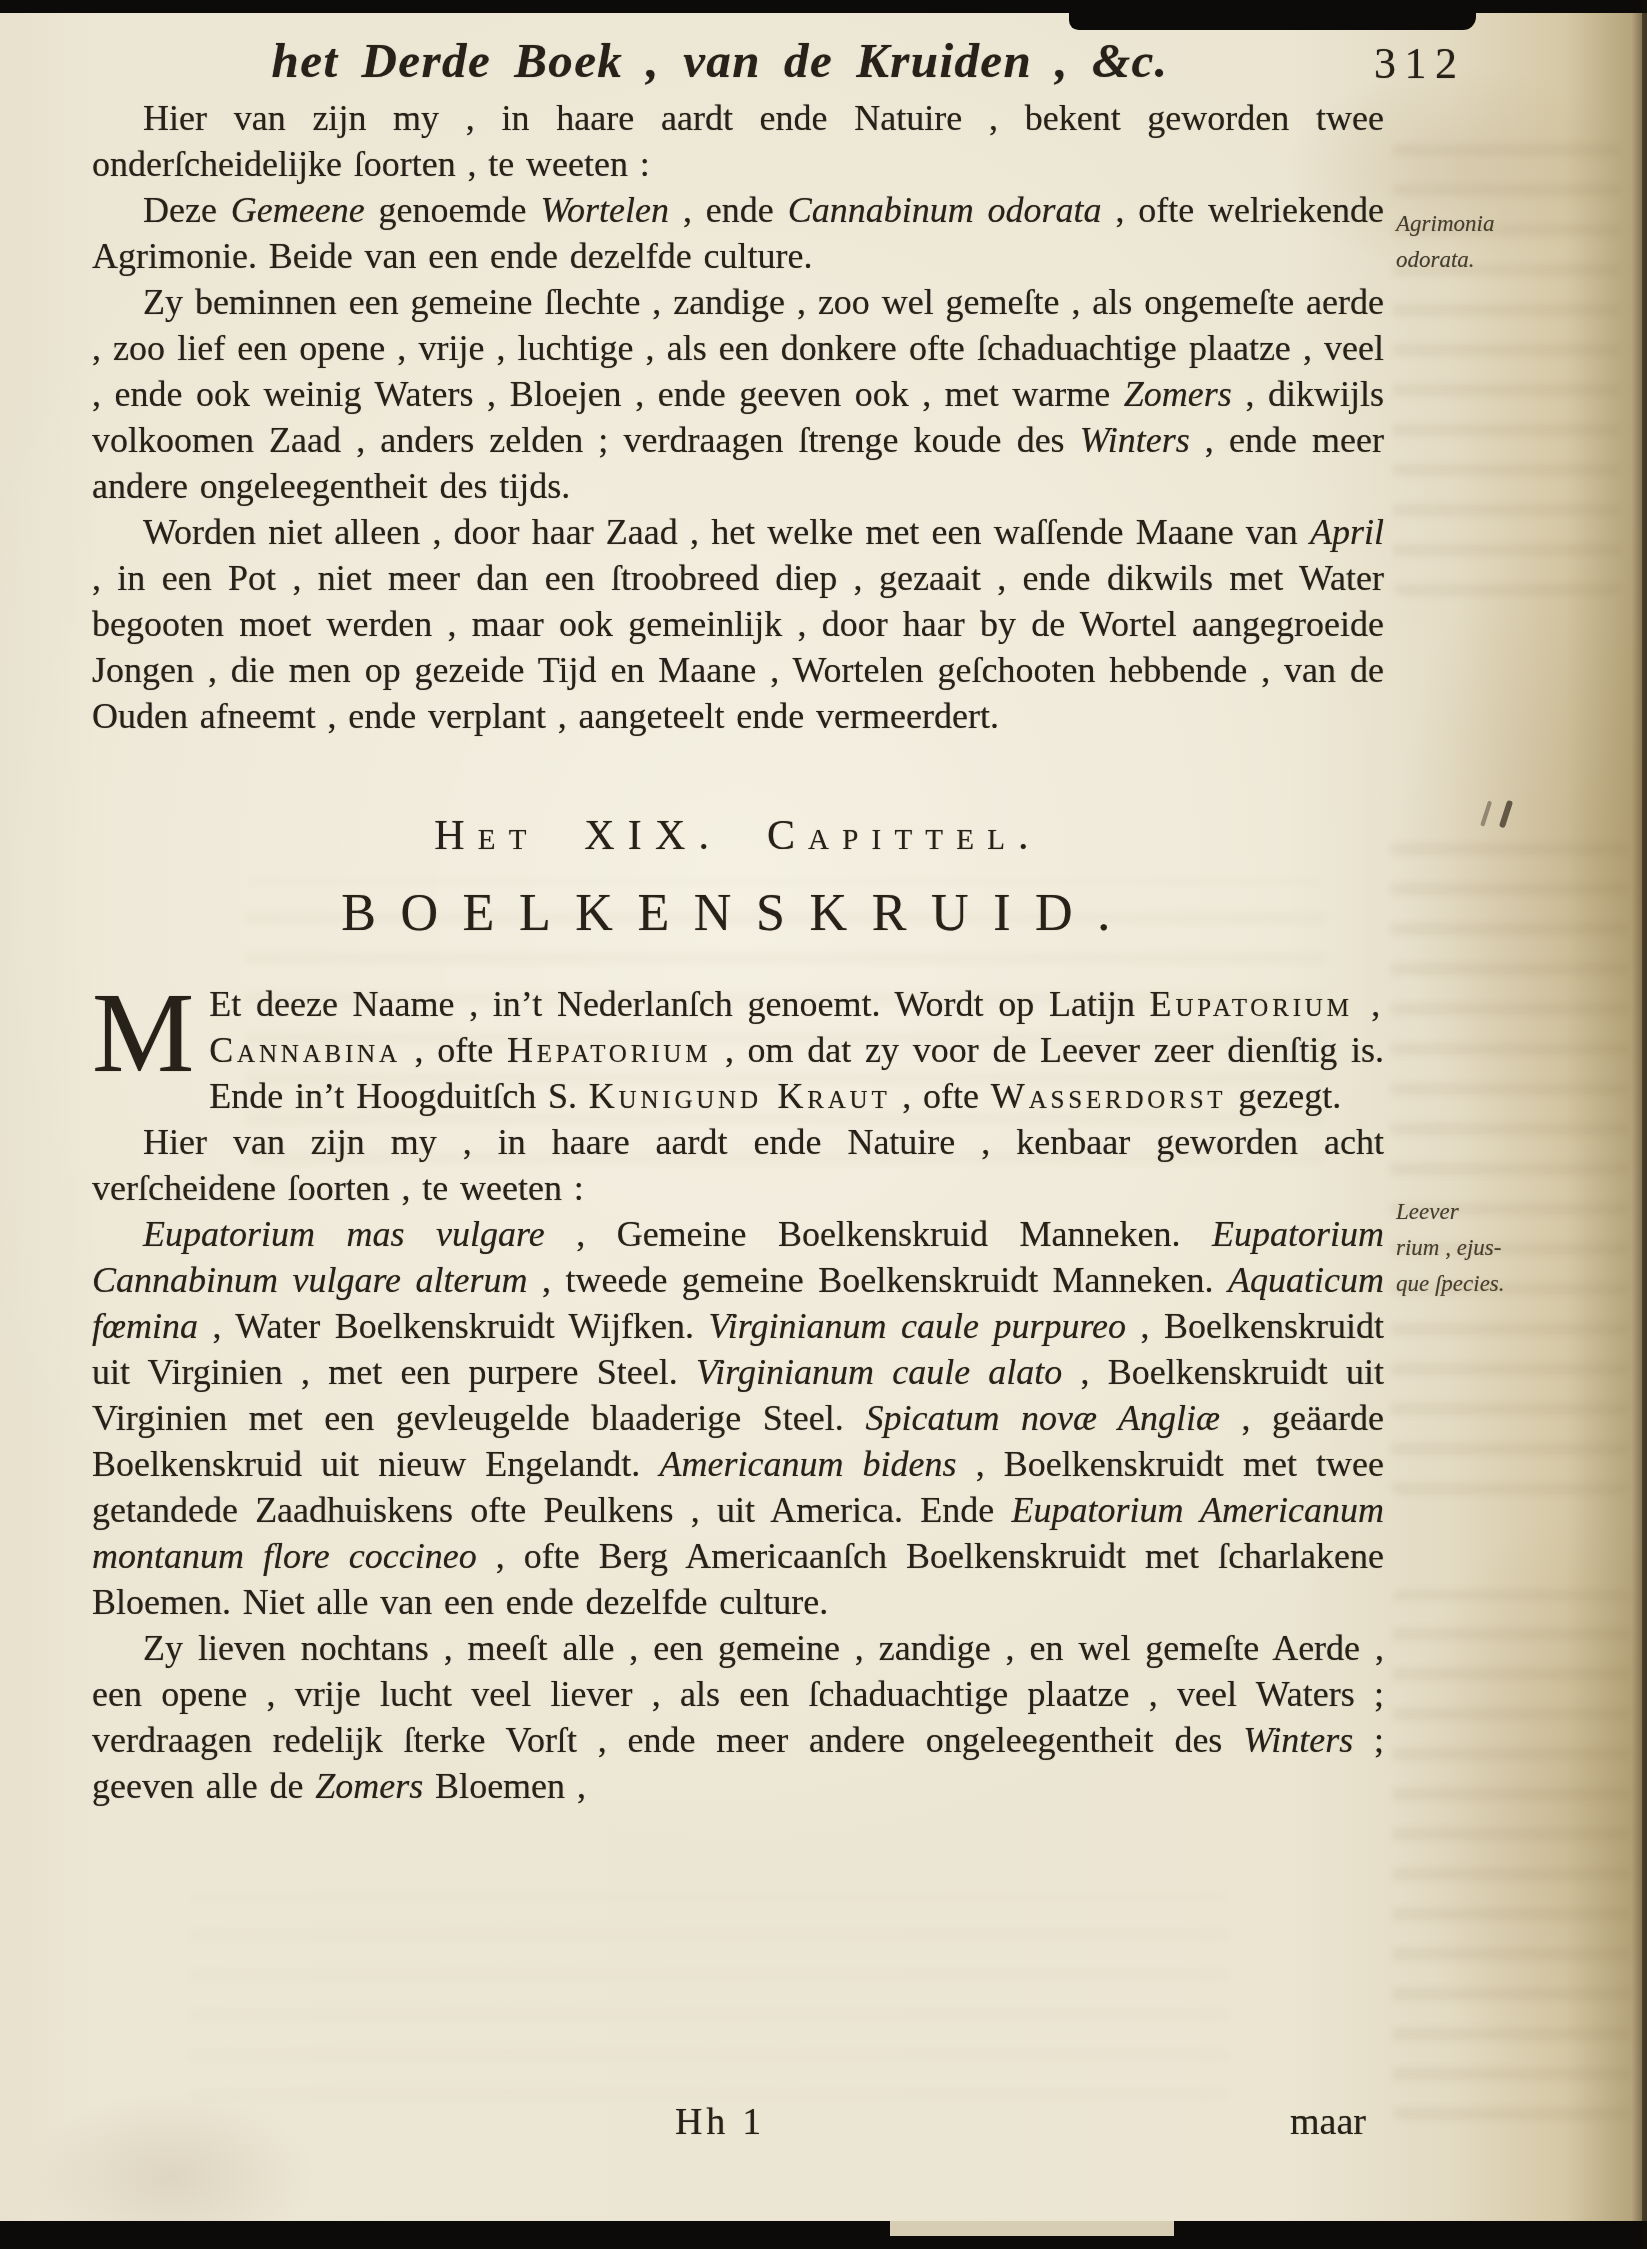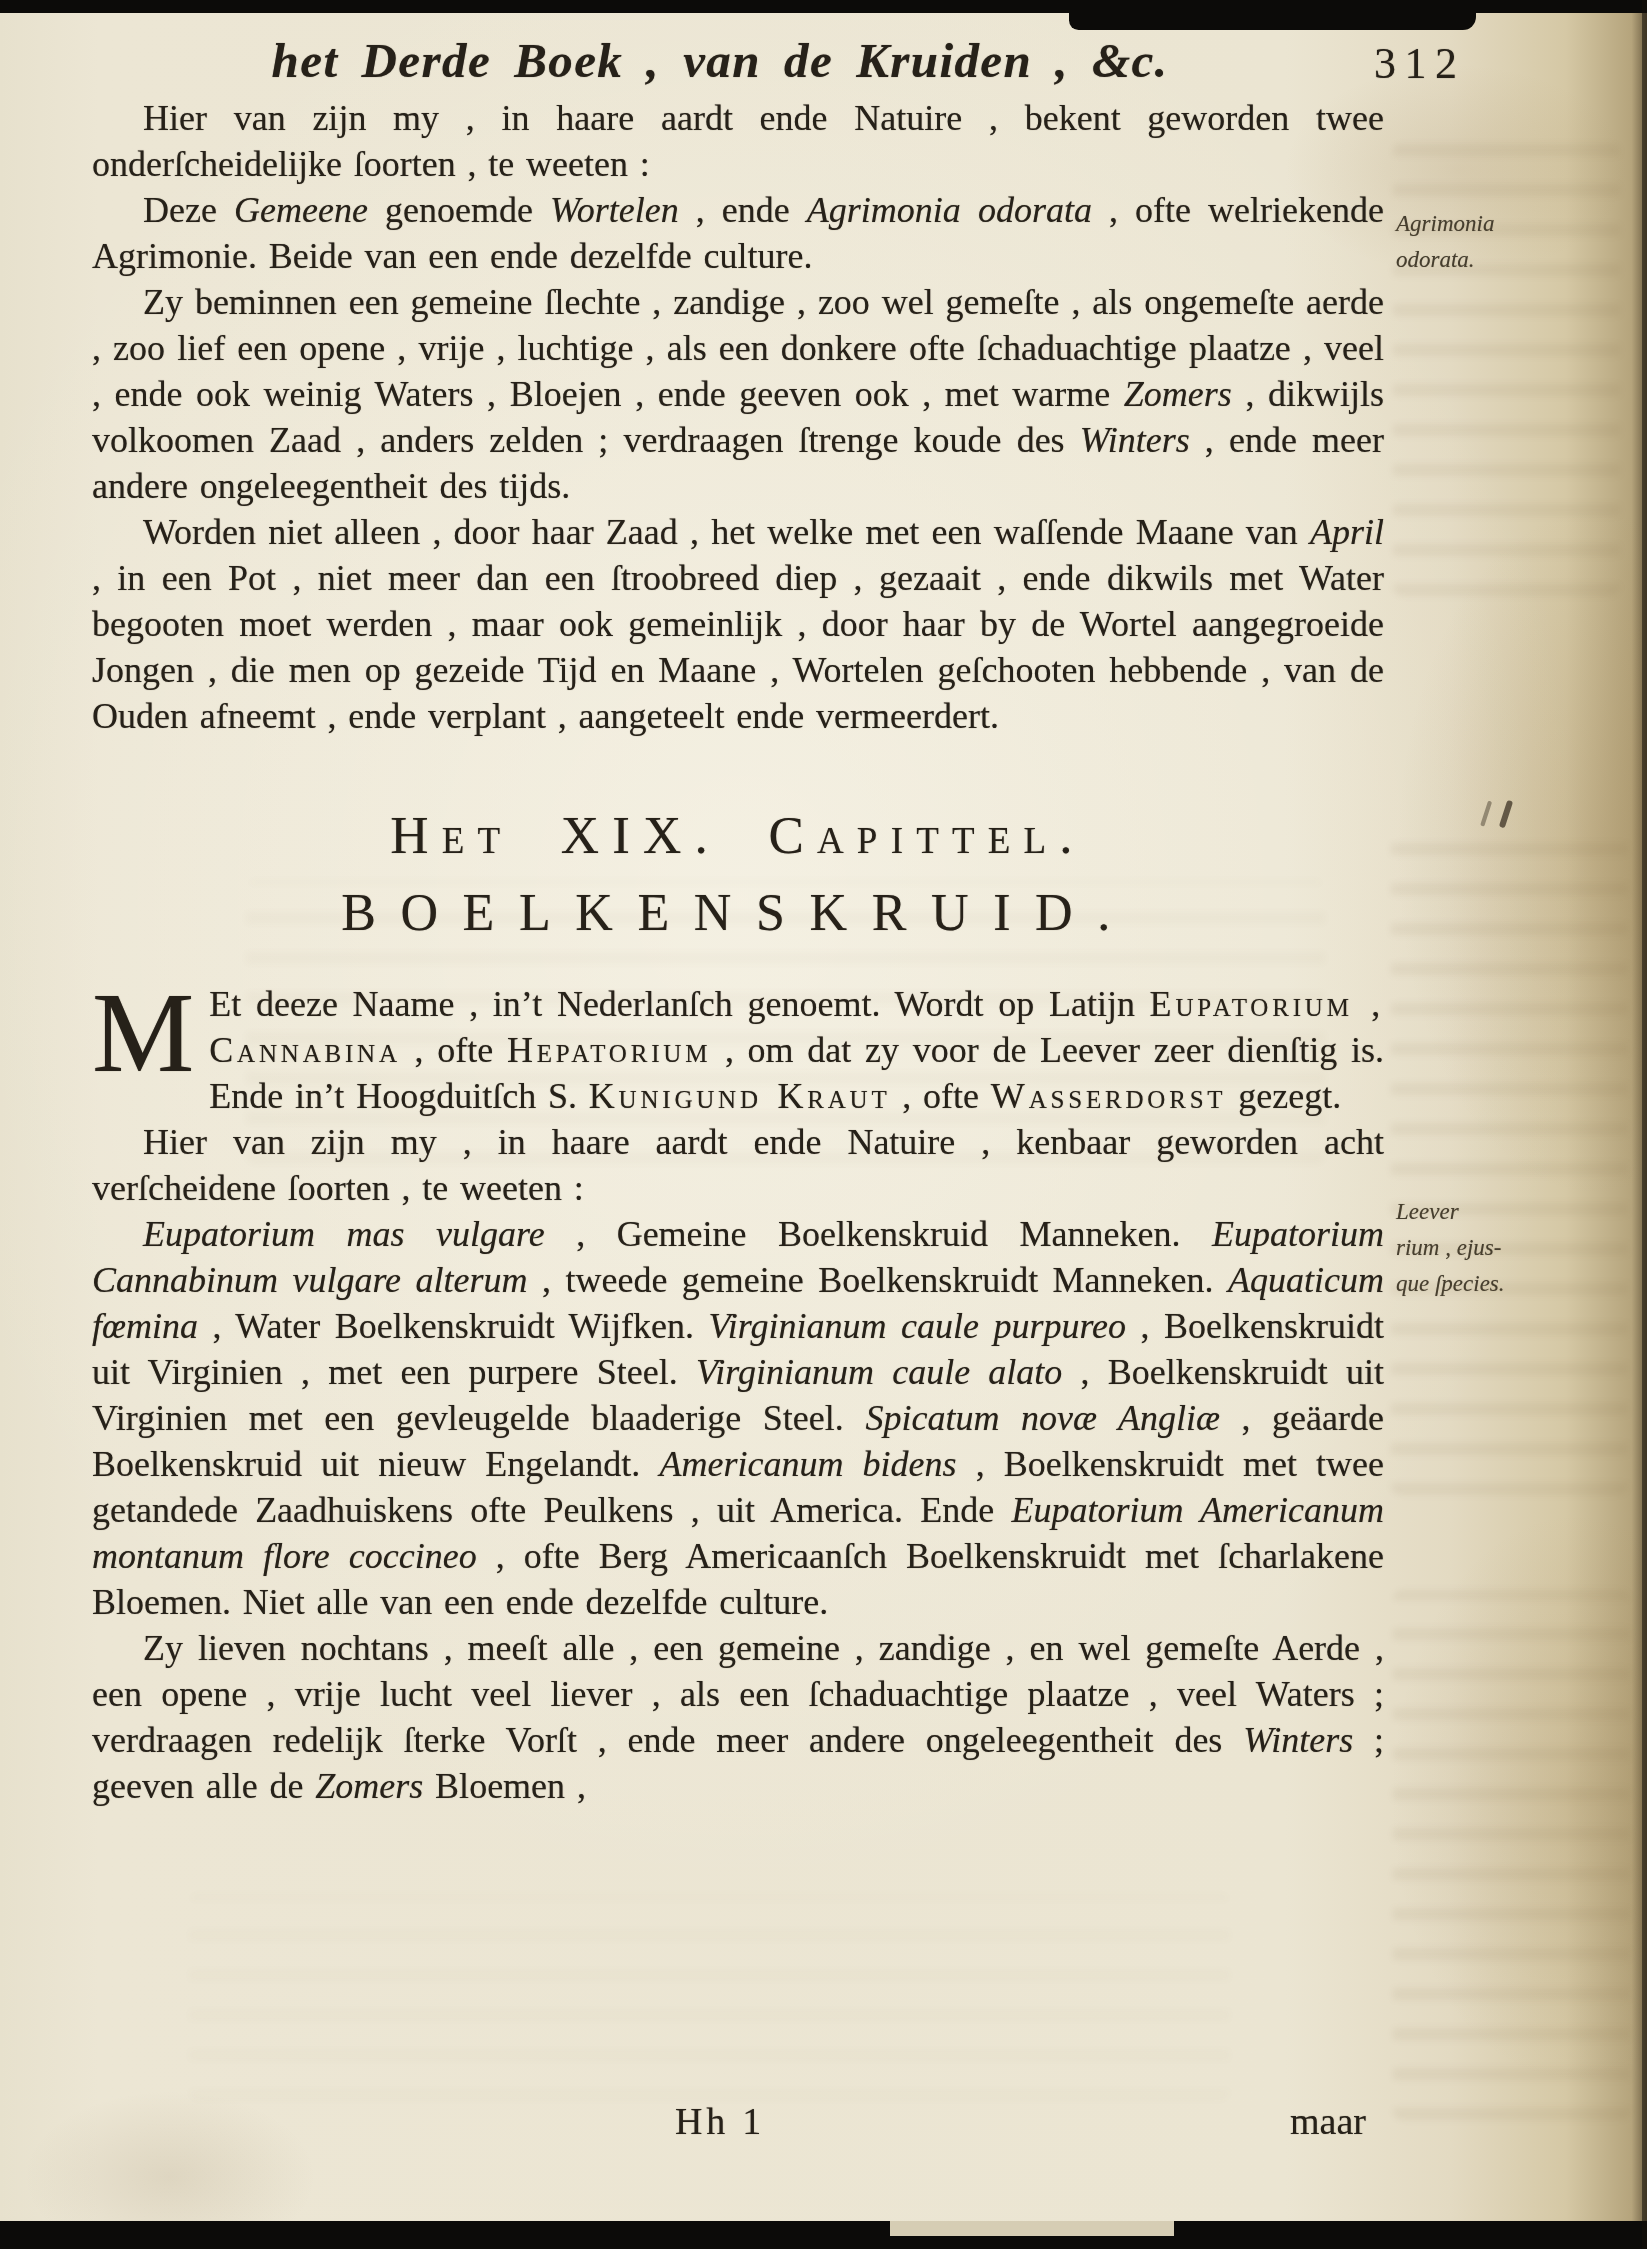--- a/index.html
+++ b/index.html
@@ -42,21 +42,21 @@
     font-size:36px;line-height:46px;color:var(--ink);
     text-align:justify;word-spacing:2.8px;
     text-shadow:0 0 1px rgba(40,30,18,.5);
   }
   .para{margin:0;text-indent:51px;}
   .para.noindent{text-indent:0;}
   .seg-i{font-style:italic;}
   .seg-sc{font-variant:small-caps;letter-spacing:3.8px;}
   .chapter-number{
     margin:66px 0 11.4px;text-indent:0;text-align:center;
-    font-variant:small-caps;font-size:53px;line-height:61px;
+    font-variant:small-caps;font-size:42px;line-height:61px;
     letter-spacing:13.2px;word-spacing:21px;
   }
   .chapter-title{
     margin:7.6px 0 32px;text-indent:0;text-align:center;
     font-size:52px;line-height:72px;letter-spacing:24.6px;
   }
   .dropcap{
     float:left;font-size:115px;line-height:91px;
     padding:5.7px 15px 0 0;color:var(--ink);
   }
@@ -103,21 +103,21 @@
 
 <div class="page">
 
   <div class="header-row">
     <span class="running-title">het Derde Boek , van de Kruiden , &amp;c.</span>
   </div>
   <span class="page-number">312</span>
 
   <div class="text-column">
       <p class="para"><span class="seg-r">Hier van zijn my ,  in haare aardt ende Natuire ,  bekent geworden twee onderſcheidelijke ſoorten ,  te weeten :</span></p>
-      <p class="para"><span class="seg-r">Deze </span><span class="seg-i">Gemeene</span><span class="seg-r"> genoemde </span><span class="seg-i">Wortelen</span><span class="seg-r"> ,  ende </span><span class="seg-i">Agrimonia odorata</span><span class="seg-r"> ,  ofte welriekende Agrimonie.   Beide van een ende dezelfde culture.</span></p>
+      <p class="para"><span class="seg-r">Deze </span><span class="seg-i">Gemeene</span><span class="seg-r"> genoemde </span><span class="seg-i">Wortelen</span><span class="seg-r"> ,  ende </span><span class="seg-i">Cannabinum odorata</span><span class="seg-r"> ,  ofte welriekende Agrimonie.   Beide van een ende dezelfde culture.</span></p>
       <p class="para"><span class="seg-r">Zy beminnen een gemeine ſlechte ,  zandige ,  zoo wel gemeſte ,  als ongemeſte aerde ,  zoo lief een opene ,  vrije ,  luchtige ,  als een donkere ofte ſchaduachtige plaatze ,  veel ,  ende ook weinig Waters ,  Bloejen ,  ende geeven ook ,  met warme </span><span class="seg-i">Zomers</span><span class="seg-r"> , dikwijls volkoomen Zaad ,  anders zelden ;  verdraagen ſtrenge koude des </span><span class="seg-i">Winters</span><span class="seg-r"> ,  ende meer andere ongeleegentheit des tijds.</span></p>
       <p class="para"><span class="seg-r">Worden niet alleen ,  door haar Zaad ,  het welke met een waſſende Maane van </span><span class="seg-i">April</span><span class="seg-r"> ,  in een Pot ,  niet meer dan een ſtroobreed diep ,  gezaait ,  ende dikwils met Water begooten moet werden ,  maar ook gemeinlijk ,  door haar by de Wortel aangegroeide Jongen ,  die men op gezeide Tijd en Maane ,  Wortelen geſchooten hebbende ,  van de Ouden afneemt ,  ende verplant ,  aangeteelt ende vermeerdert.</span></p>
       <p class="para noindent chapter-number">Het XIX. Capittel.</p>
       <p class="para noindent chapter-title">BOELKENSKRUID.</p>
       <p class="para noindent"><span class="dropcap">M</span><span class="seg-r">Et deeze Naame ,  in’t Nederlanſch genoemt.   Wordt op Latijn </span><span class="seg-sc">Eupatorium ,  Cannabina</span><span class="seg-r"> ,  ofte </span><span class="seg-sc">Hepatorium</span><span class="seg-r"> ,  om dat zy voor de Leever zeer dienſtig is.  Ende in’t Hoogduitſch S. </span><span class="seg-sc">Kunigund Kraut</span><span class="seg-r"> ,  ofte </span><span class="seg-sc">Wasserdorst</span><span class="seg-r"> gezegt.</span></p>
       <p class="para"><span class="seg-r">Hier van zijn my ,  in haare aardt ende Natuire ,  kenbaar geworden acht verſcheidene ſoorten ,  te weeten :</span></p>
       <p class="para"><span class="seg-i">Eupatorium mas vulgare</span><span class="seg-r"> ,  Gemeine Boelkenskruid Manneken.   </span><span class="seg-i">Eupatorium Cannabinum vulgare alterum</span><span class="seg-r"> ,  tweede gemeine Boelkenskruidt Manneken.  </span><span class="seg-i">Aquaticum fœmina</span><span class="seg-r"> ,  Water Boelkenskruidt Wijfken.   </span><span class="seg-i">Virginianum caule purpureo</span><span class="seg-r"> ,  Boelkenskruidt uit Virginien ,  met een purpere Steel.   </span><span class="seg-i">Virginianum caule alato</span><span class="seg-r"> ,  Boelkenskruidt uit Virginien met een gevleugelde blaaderige Steel.   </span><span class="seg-i">Spicatum novæ Angliæ</span><span class="seg-r"> ,  geäarde Boelkenskruid uit nieuw Engelandt.   </span><span class="seg-i">Americanum bidens</span><span class="seg-r"> ,  Boelkenskruidt met twee getandede Zaadhuiskens ofte Peulkens ,  uit America.   Ende </span><span class="seg-i">Eupatorium Americanum montanum flore coccineo</span><span class="seg-r"> ,  ofte Berg Americaanſch Boelkenskruidt met ſcharlakene Bloemen.   Niet alle van een ende dezelfde culture.</span></p>
       <p class="para"><span class="seg-r">Zy lieven nochtans ,  meeſt alle ,  een gemeine ,  zandige ,  en wel gemeſte Aerde ,  een opene ,  vrije lucht veel liever ,  als een ſchaduachtige plaatze ,  veel Waters ;  verdraagen redelijk ſterke Vorſt ,  ende meer andere ongeleegentheit des </span><span class="seg-i">Winters</span><span class="seg-r"> ;   geeven alle de </span><span class="seg-i">Zomers</span><span class="seg-r"> Bloemen ,</span></p>
     </div>
 

